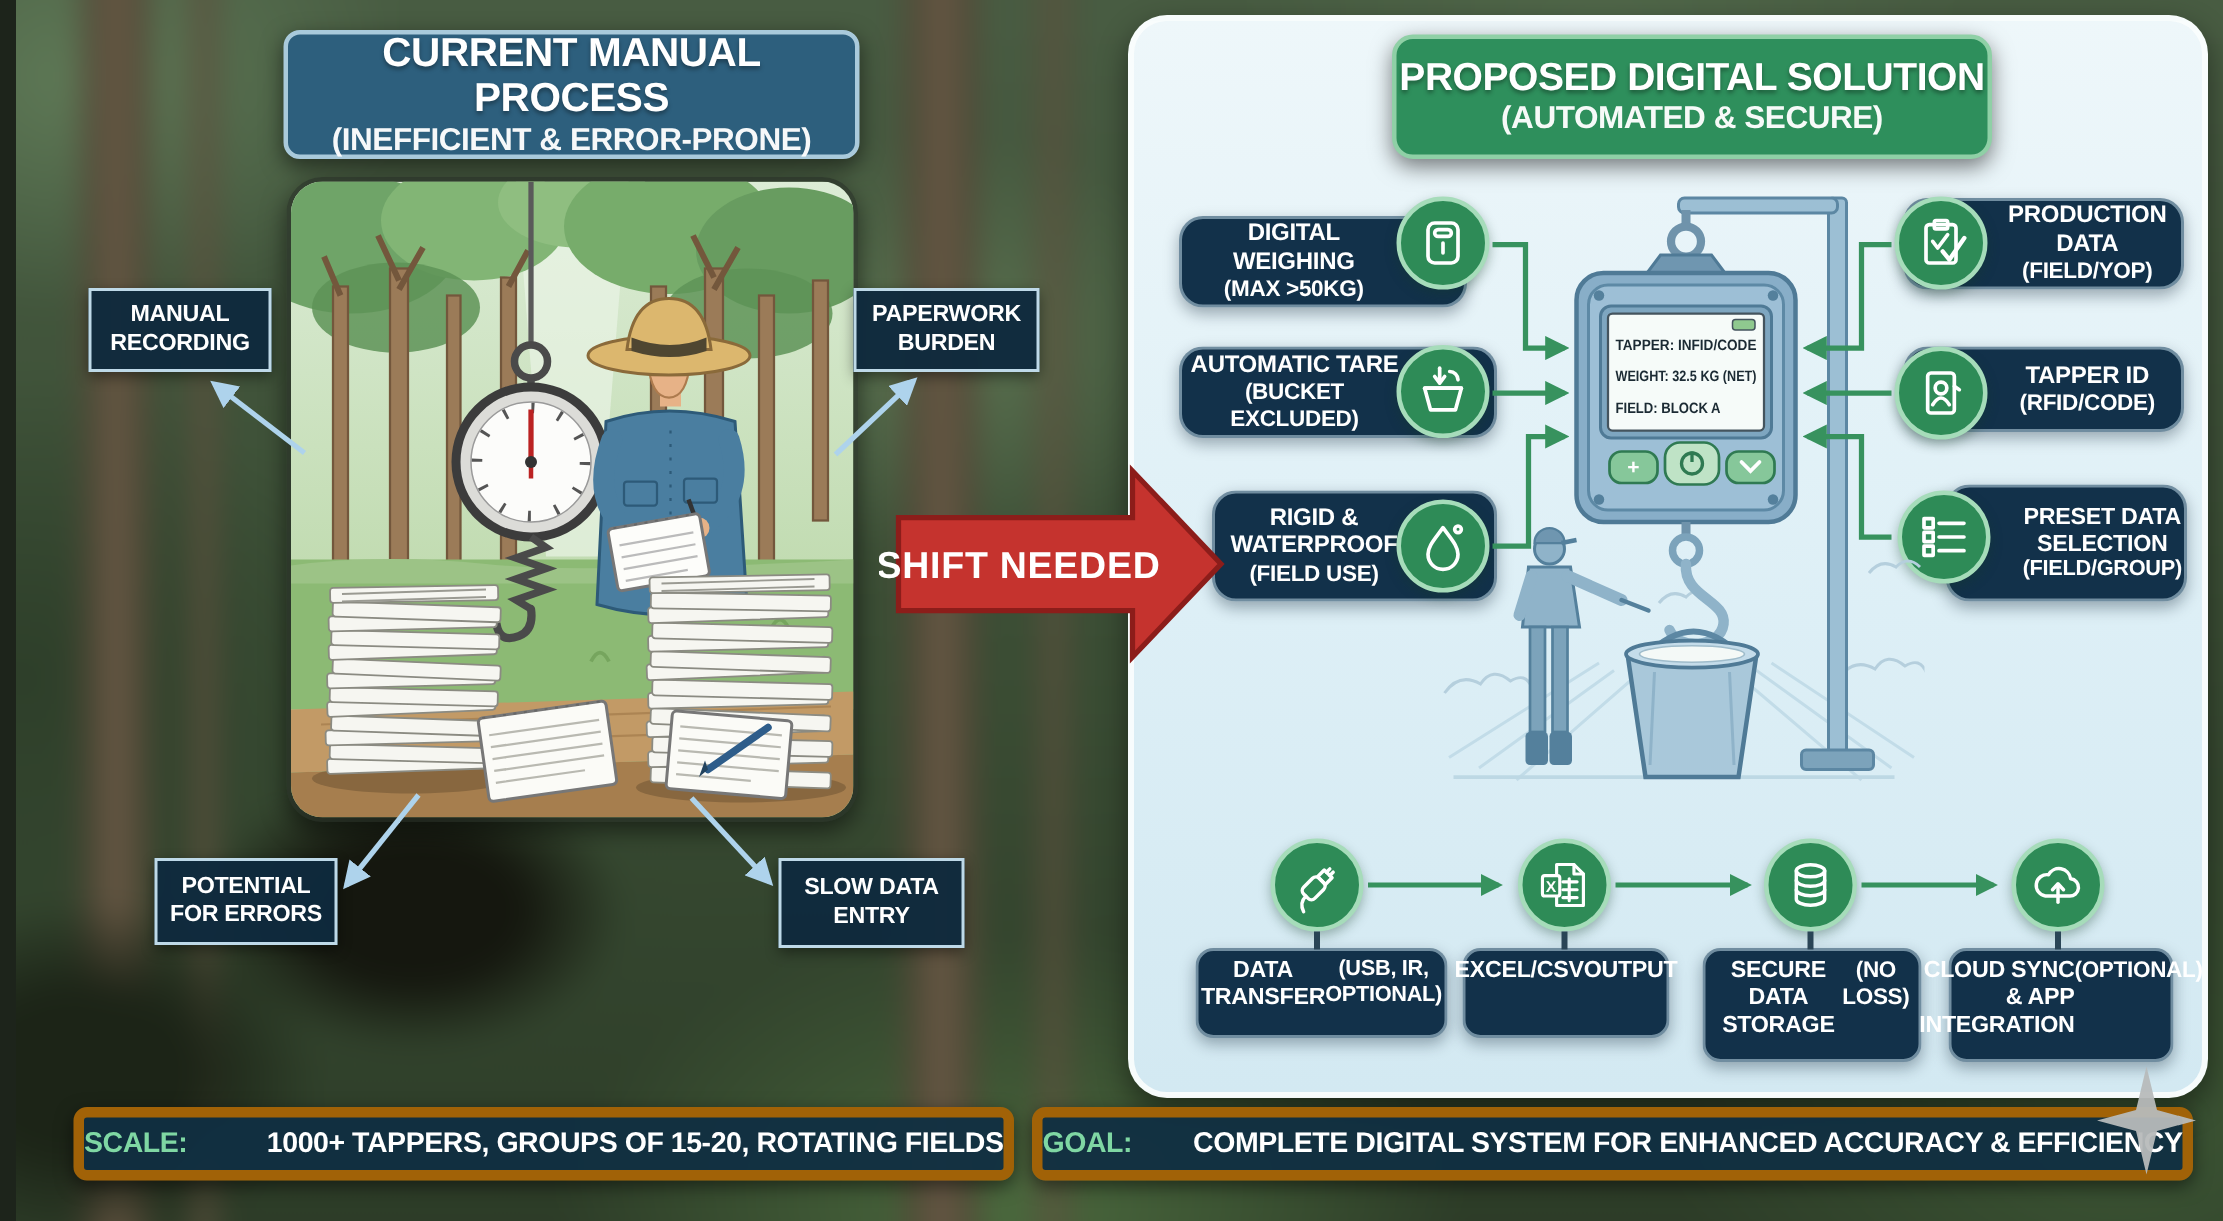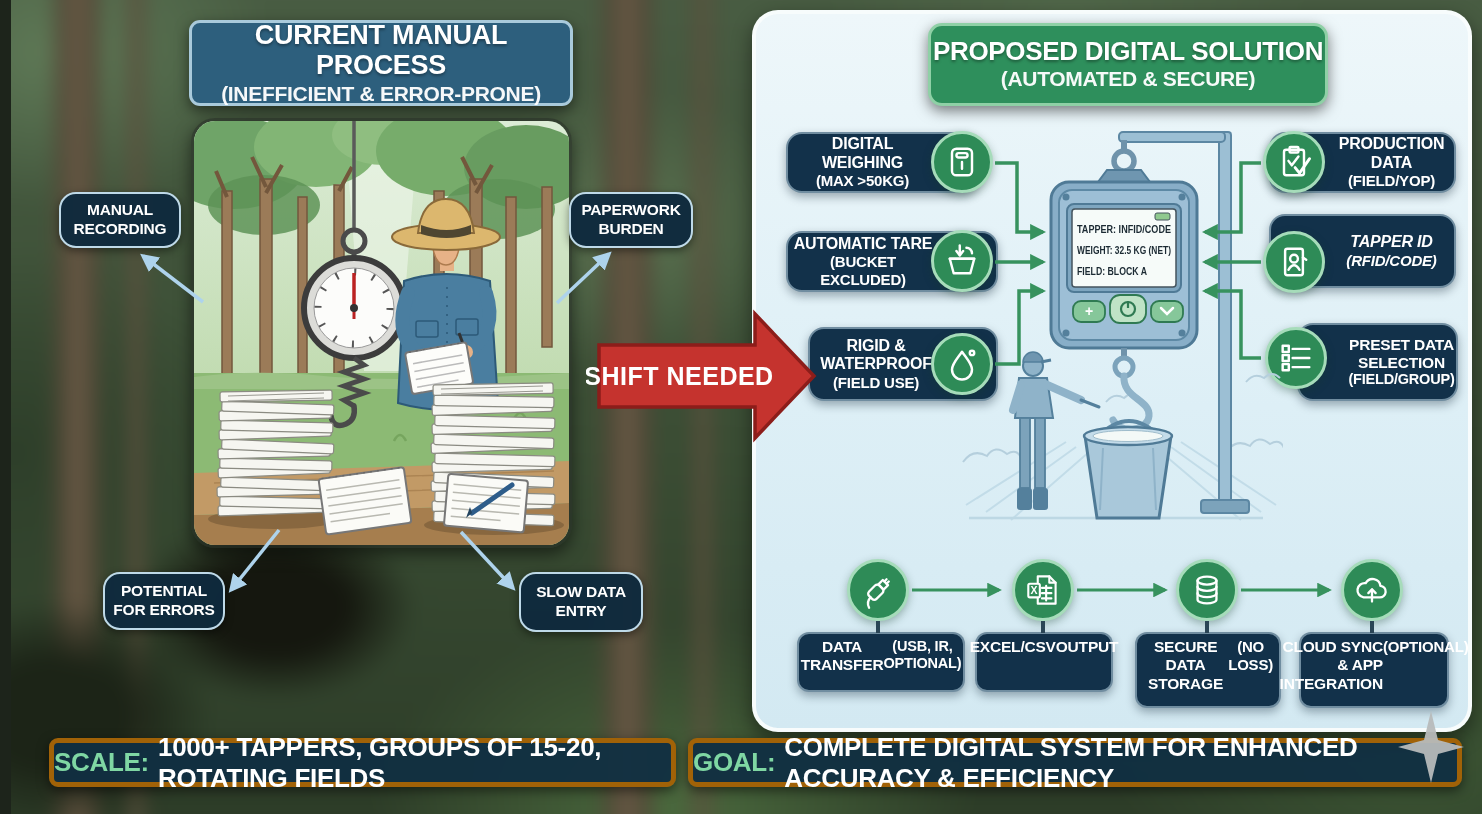--- a/index.html
+++ b/index.html
@@ -29,21 +29,21 @@
   
   .banner{position:absolute;border-radius:11px;display:flex;flex-direction:column;
           align-items:center;justify-content:center;text-align:center;color:#fff;
           box-shadow:0 5px 14px rgba(0,0,0,.5);letter-spacing:-.3px;}
   .banner .l1{font-weight:700;font-size:27px;line-height:1.12;text-shadow:0 2px 3px rgba(0,0,0,.35);}
   .banner .l2{font-weight:700;font-size:21px;line-height:1.2;opacity:.96;}
   .banner-left{left:178px;top:20px;width:378px;height:80px;background:#2d5f7d;border:3px solid #a9cadb;}
   .banner-right{left:917px;top:23px;width:394px;height:77px;background:#2e8f5c;border:3px solid #8fd0a6;border-radius:14px;}
 
   .callout{position:absolute;background:rgba(15,42,61,.96);border:2.5px solid #bed9e8;
-           border-radius:17px;color:#fff;font-weight:700;font-size:15.5px;line-height:1.2;
+           border-radius:0;color:#fff;font-weight:700;font-size:15.5px;line-height:1.2;
            display:flex;align-items:center;justify-content:flex-start;text-align:center;
            padding:4px 6px;letter-spacing:-.2px;box-shadow:0 3px 9px rgba(0,0,0,.45);box-sizing:border-box;}
 
   .illu-left{position:absolute;left:180px;top:118px;width:375px;height:424px;border-radius:24px;
              overflow:hidden;border:3px solid rgba(35,40,35,.55);box-shadow:0 6px 16px rgba(0,0,0,.5);}
 
   
   .rpanel{position:absolute;left:741px;top:10px;width:720px;height:722px;border-radius:26px;
           border:4px solid rgba(250,253,253,.92);box-sizing:border-box;
           background:linear-gradient(180deg,#eef7fa 0%,#ddeff6 55%,#d3e9f2 100%);
@@ -64,23 +64,23 @@
          border-radius:12px;color:#fff;display:flex;flex-direction:row;justify-content:center;
          text-align:center;box-sizing:border-box;padding:4px 6px;letter-spacing:-.2px;
          box-shadow:0 4px 10px rgba(10,30,45,.35);}
   .bpill .ft{font-weight:700;font-size:15.5px;line-height:1.18;}
   .bpill .fs{font-weight:700;font-size:15px;line-height:1.18;}
 
   .device-illu{position:absolute;left:948px;top:112px;width:324px;height:440px;}
 
   
   .fbar{position:absolute;top:738px;height:49px;background:rgba(16,47,66,.94);
-        border:5px solid #a16207;border-radius:9px;display:flex;align-items:center;
-        justify-content:center;gap:9px;box-sizing:border-box;
-        font-weight:700;font-size:26px;letter-spacing:-.3px;color:#fff;
+        border:7px solid #a16207;border-radius:9px;display:flex;align-items:center;
+        justify-content:space-between;gap:9px;box-sizing:border-box;
+        font-weight:700;font-size:19px;letter-spacing:-.3px;color:#fff;
         box-shadow:0 4px 12px rgba(0,0,0,.5);}
   .fbar .pfx{color:#7fd7a3;}
   .fbar-scale{left:38px;width:627px;}
   .fbar-goal{left:677px;width:774px;}
 
   .overlay{position:absolute;inset:0;pointer-events:none;}
   .redarrow{position:absolute;left:575px;top:300px;pointer-events:none;}
 </style>
 </head>
 <body>
@@ -251,21 +251,21 @@
     <span>SLOW DATA ENTRY</span>
   </div>
 
   <div class="rpanel"></div>
 
   <div class="banner banner-right">
     <div class="l1" style="font-size:26px;">PROPOSED DIGITAL SOLUTION</div>
     <div class="l2">(AUTOMATED &amp; SECURE)</div>
   </div>
 
-  <div class="feature" style="left:775px;top:132px;width:192px;height:61px;padding-right:58px;padding-left:19px;">
+  <div class="feature" style="left:775px;top:144px;width:192px;height:61px;padding-right:58px;padding-left:19px;">
     <div class="ft">DIGITAL WEIGHING</div>
     <div class="fs">(MAX &gt;50KG)</div>
   </div>
   <div class="icon-circle" style="left:920px;top:131px;">
     <svg width="40" height="40" viewBox="-18 -18 36 36" fill="none" stroke="#fff" stroke-width="2.2" stroke-linecap="round" stroke-linejoin="round">
       <rect x="-9" y="-12" width="18" height="24" rx="4"></rect>
         <rect x="-5" y="-8" width="10" height="4" rx="2"></rect>
       <line x1="0" y1="0" x2="0" y2="6"></line>
     </svg>
   </div>
@@ -301,21 +301,21 @@
   </div>
   <div class="icon-circle" style="left:1252px;top:131px;">
     <svg width="40" height="40" viewBox="-18 -18 36 36" fill="none" stroke="#fff" stroke-width="2.2" stroke-linecap="round" stroke-linejoin="round">
       <rect x="-9" y="-11" width="18" height="23" rx="2"></rect>
         <rect x="-4" y="-13.5" width="8" height="5" rx="1"></rect>
       <path d="M-5,-1 l3,4 l6,-8"></path>
         <path d="M1,5 l4,5 l9,-13" stroke-width="2.6"></path>
     </svg>
   </div>
 
-  <div class="feature" style="left:1258px;top:214px;width:187px;height:74px;padding-left:58px;font-style:italic;">
+  <div class="feature" style="left:1258px;top:231px;width:187px;height:57px;padding-left:58px;">
     <div class="ft">TAPPER ID</div>
     <div class="fs">(RFID/CODE)</div>
   </div>
   <div class="icon-circle" style="left:1252px;top:231px;">
     <svg width="40" height="40" viewBox="-18 -18 36 36" fill="none" stroke="#fff" stroke-width="2.2" stroke-linecap="round" stroke-linejoin="round">
       <rect x="-8" y="-12" width="16" height="24" rx="2"></rect>
       <circle cx="0" cy="-3" r="3.5"></circle>
         <path d="M-5,7 q5,-8 10,0"></path>
         <path d="M8,-4 l3,2"></path>
     </svg>

